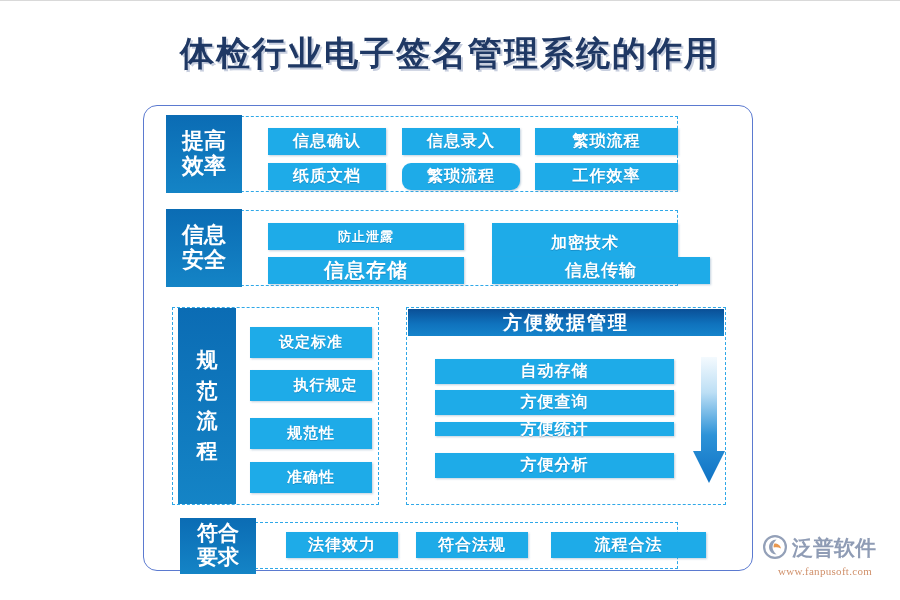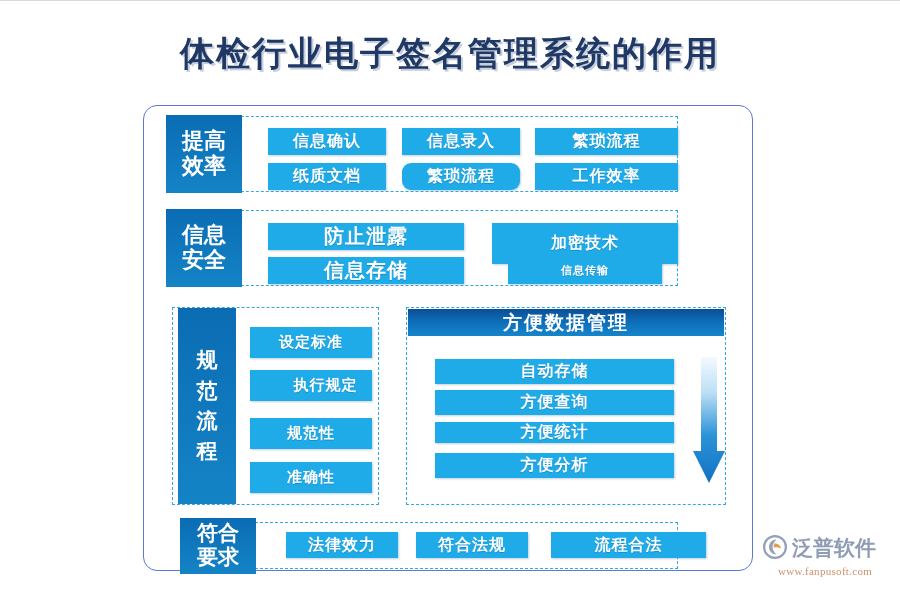--- a/index.html
+++ b/index.html
@@ -157,42 +157,42 @@
 <div class="pill" style="left:535px;top:127px;width:143px;height:27px;font-size:16px;">繁琐流程</div>
 <div class="pill" style="left:268px;top:162px;width:118px;height:27px;font-size:16px;">纸质文档</div>
 <div class="pill" style="left:402px;top:162px;width:118px;height:27px;font-size:16px;border-radius:9px;">繁琐流程</div>
 <div class="pill" style="left:535px;top:162px;width:143px;height:27px;font-size:16px;">工作效率</div>
 
 <div class="section" id="sec2"></div>
 <div class="label-chip" style="left:166px;top:208px;width:76px;height:78px;font-size:22px;">
   <span>信息</span>
   <span>安全</span>
 </div>
-<div class="pill" style="left:268px;top:222px;width:196px;height:27px;font-size:20px;">防止泄露</div>
+<div class="pill" style="left:268px;top:222px;width:196px;height:27px;font-size:13px;">防止泄露</div>
 <div class="pill" style="left:492px;top:222px;width:186px;height:41px;font-size:16px;">加密技术</div>
 <div class="pill" style="left:268px;top:256px;width:196px;height:27px;font-size:20px;">信息存储</div>
-<div class="pill" style="left:508px;top:256px;width:154px;height:27px;font-size:11px;">信息传输</div>
+<div class="pill" style="left:492px;top:256px;width:218px;height:27px;font-size:17px;">信息传输</div>
 
 <div class="section" id="sec3a"></div>
 <div class="label-chip" style="left:178px;top:307px;width:58px;height:196px;font-size:21px;line-height:1.45;">
   <span>规</span>
   <span>范</span>
   <span>流</span>
   <span>程</span>
 </div>
 <div class="pill" style="left:250px;top:326px;width:122px;height:31px;font-size:15px;">设定标准</div>
 <div class="pill" style="left:250px;top:369px;width:122px;height:31px;font-size:15px;padding-left:29px;">执行规定</div>
 <div class="pill" style="left:250px;top:417px;width:122px;height:31px;font-size:15px;">规范性</div>
 <div class="pill" style="left:250px;top:461px;width:122px;height:31px;font-size:15px;">准确性</div>
 
 <div class="section" id="sec3b"></div>
 <div class="panel-head">方便数据管理</div>
 <div class="pill" style="left:435px;top:358px;width:239px;height:25px;font-size:16px;">自动存储</div>
 <div class="pill" style="left:435px;top:389px;width:239px;height:25px;font-size:16px;">方便查询</div>
-<div class="pill" style="left:435px;top:421px;width:239px;height:21px;font-size:16px;">方便统计</div>
+<div class="pill" style="left:435px;top:421px;width:239px;height:14px;font-size:16px;">方便统计</div>
 <div class="pill" style="left:435px;top:452px;width:239px;height:25px;font-size:16px;">方便分析</div>
 
 <div class="arrow-wrap">
   <svg width="32" height="126" viewBox="0 0 32 126" xmlns="http://www.w3.org/2000/svg">
     <defs>
       <linearGradient id="arrowGrad" x1="0" y1="0" x2="0" y2="1">
         <stop offset="0%" stop-color="#f4fafe"></stop>
         <stop offset="28%" stop-color="#bddff5"></stop>
         <stop offset="62%" stop-color="#2d93d8"></stop>
         <stop offset="100%" stop-color="#0f72c4"></stop>

